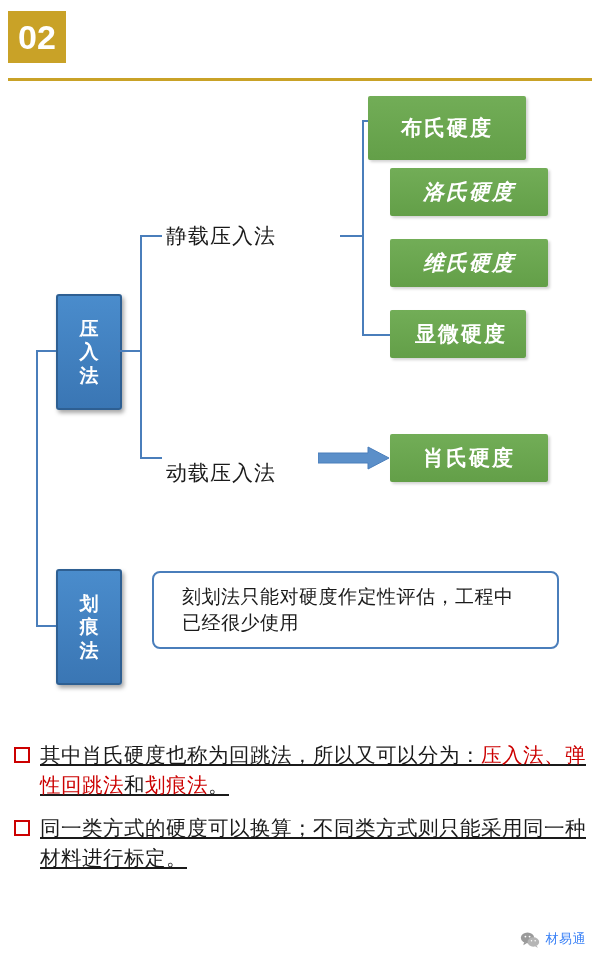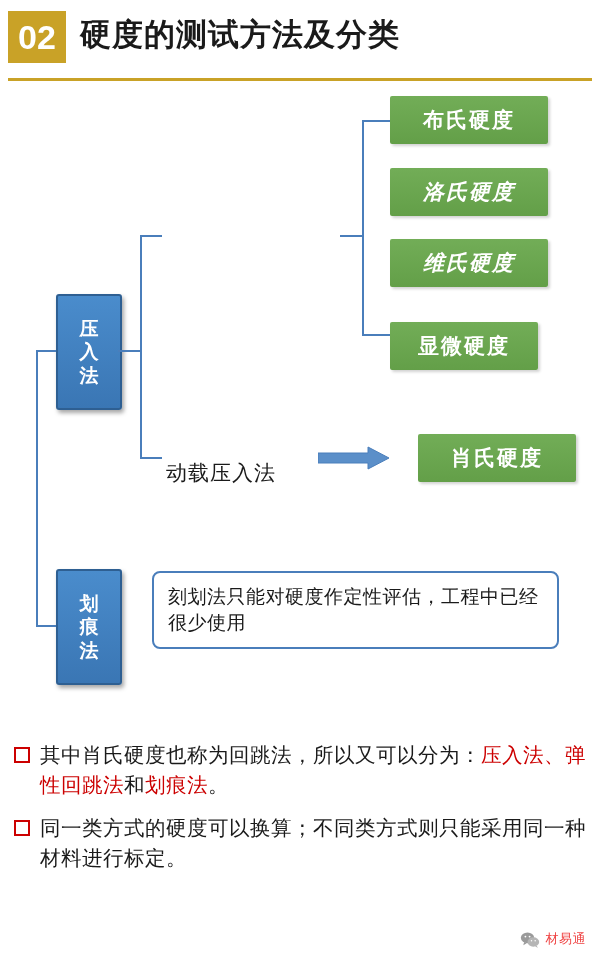--- a/index.html
+++ b/index.html
@@ -96,25 +96,25 @@
     color: #ffffff;
     font-size: 21px;
     font-weight: bold;
     display: flex;
     align-items: center;
     justify-content: center;
     letter-spacing: 2px;
     border-radius: 2px;
     box-shadow: 2px 2px 3px rgba(0,0,0,0.18);
   }
-  #green-0 { left: 390px; top: 14px;  width: 158px; height: 48px; }
+  #green-0 { left: 368px; top: 14px;  width: 158px; height: 64px; }
   #green-1 { left: 390px; top: 86px;  width: 158px; height: 48px; font-style: italic; }
   #green-2 { left: 390px; top: 157px; width: 158px; height: 48px; font-style: italic; }
-  #green-3 { left: 390px; top: 240px; width: 148px; height: 48px; }
-  #green-4 { left: 390px; top: 352px; width: 158px; height: 48px; margin-left: 28px; }
+  #green-3 { left: 390px; top: 228px; width: 130px; height: 48px; padding-left: 6px; }
+  #green-4 { left: 390px; top: 352px; width: 158px; height: 48px; }
 
   
   .mid-label {
     position: absolute;
     font-size: 21px;
     color: #1a1a1a;
     white-space: nowrap;
     letter-spacing: 1px;
   }
   #label-static  { left: 166px; top: 140px; }
@@ -129,21 +129,21 @@
   .line.v { width: 2px; }
 
   
   .note-box {
     position: absolute;
     left: 152px; top: 489px;
     width: 407px; height: 78px;
     border: 2px solid #4a7ebb;
     border-radius: 8px;
     box-sizing: border-box;
-    padding: 11px 14px;
+    padding: 11px 28px;
     font-size: 19px;
     color: #1a1a1a;
     line-height: 1.38;
     letter-spacing: 0.5px;
   }
 
   
   .arrow {
     position: absolute;
     left: 318px; top: 364px;
@@ -167,47 +167,47 @@
     box-sizing: border-box;
     flex: 0 0 auto;
     margin-top: 7px;
     margin-right: 10px;
   }
   .bullet-text {
     font-size: 20.5px;
     color: #1a1a1a;
     line-height: 1.45;
     letter-spacing: 0.5px;
+    text-decoration: underline;
   }
   .bullet-text .red { color: #cc0000; }
 
   
   .footer {
     position: absolute;
     right: 14px; bottom: 12px;
     display: flex;
     align-items: center;
     gap: 6px;
   }
   .wechat-icon {
     width: 20px; height: 17px;
     position: relative;
   }
   .footer-text {
     font-size: 13px;
-    color: #ef4444;
+    color: #3b82f6;
     letter-spacing: 0.5px;
   }
 </style>
 </head>
 <body>
 
 <div class="header">
   <div class="header-badge">02</div>
-  <div class="header-title">硬度的测试方法及分类</div>
 </div>
 <div class="header-rule"></div>
 
 <div class="diagram">
 
   <div class="blue-box" id="box-pressin">
     <span>压</span>
     <span>入</span>
     <span>法</span>
   </div>
@@ -224,20 +224,21 @@
   <div class="line h" style="left:118px; top:268px; width:22px;"></div>
   <div class="line v" style="left:140px; top:153px; height:222px;"></div>
   <div class="line h" style="left:140px; top:153px; width:22px;"></div>
   <div class="line h" style="left:140px; top:375px; width:22px;"></div>
 
   <div class="line h" style="left:340px; top:153px; width:22px;"></div>
   <div class="line v" style="left:362px; top:38px; height:214px;"></div>
   <div class="line h" style="left:362px; top:38px; width:28px;"></div>
   <div class="line h" style="left:362px; top:252px; width:28px;"></div>
 
+  <div class="mid-label" id="label-static">静载压入法</div>
   <div class="mid-label" id="label-dynamic">动载压入法</div>
 
   <svg class="arrow" viewBox="0 0 72 24">
     <polygon points="0,7 50,7 50,1 71,12 50,23 50,17 0,17" fill="#5b8fc9" stroke="#4a7ebb" stroke-width="1"></polygon>
   </svg>
 
   <div class="green-box" id="green-0">布氏硬度</div>
   <div class="green-box" id="green-1">洛氏硬度</div>
   <div class="green-box" id="green-2">维氏硬度</div>
   <div class="green-box" id="green-3">显微硬度</div>

